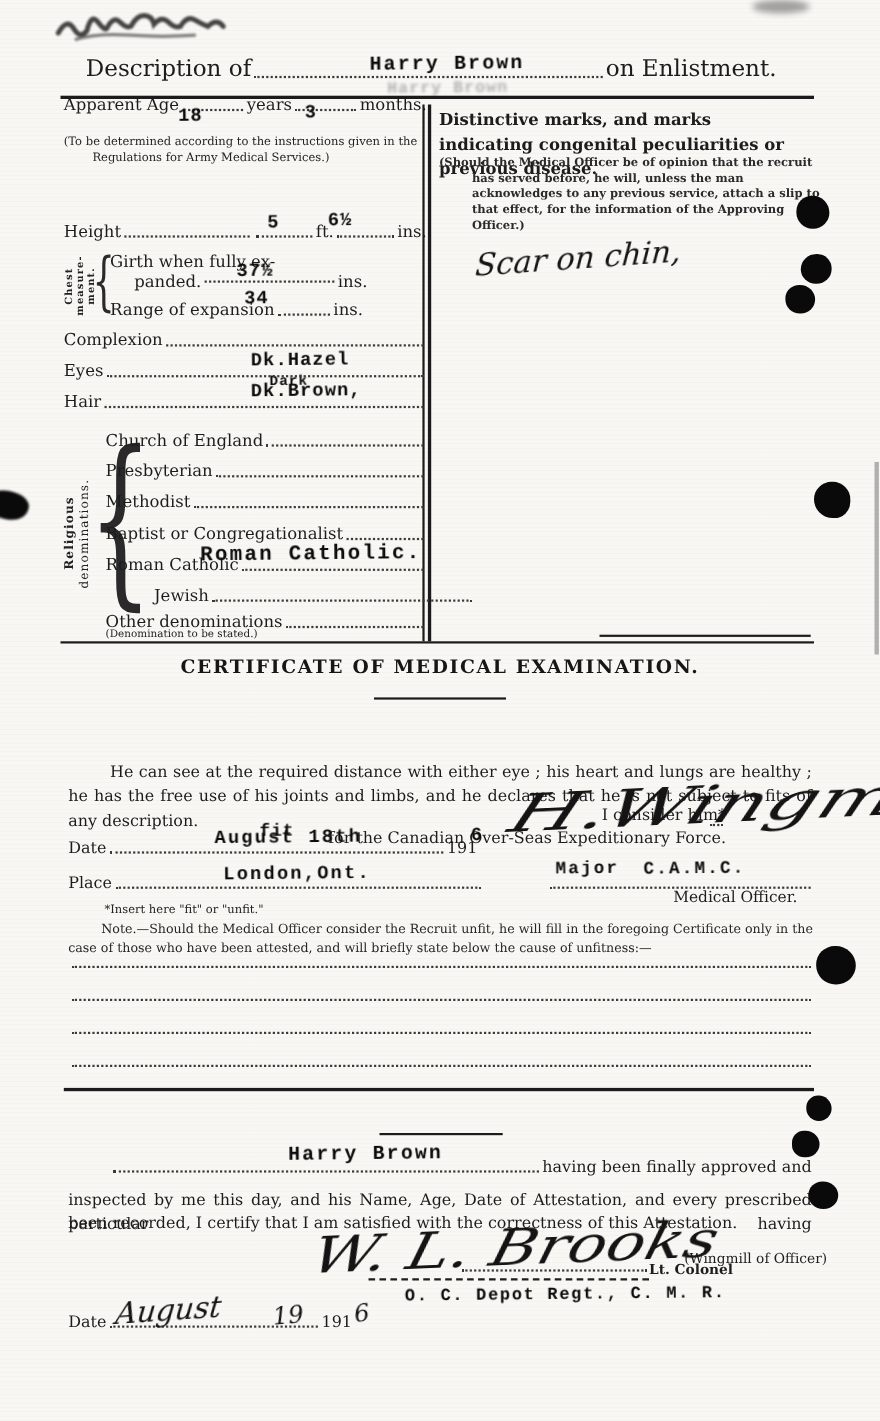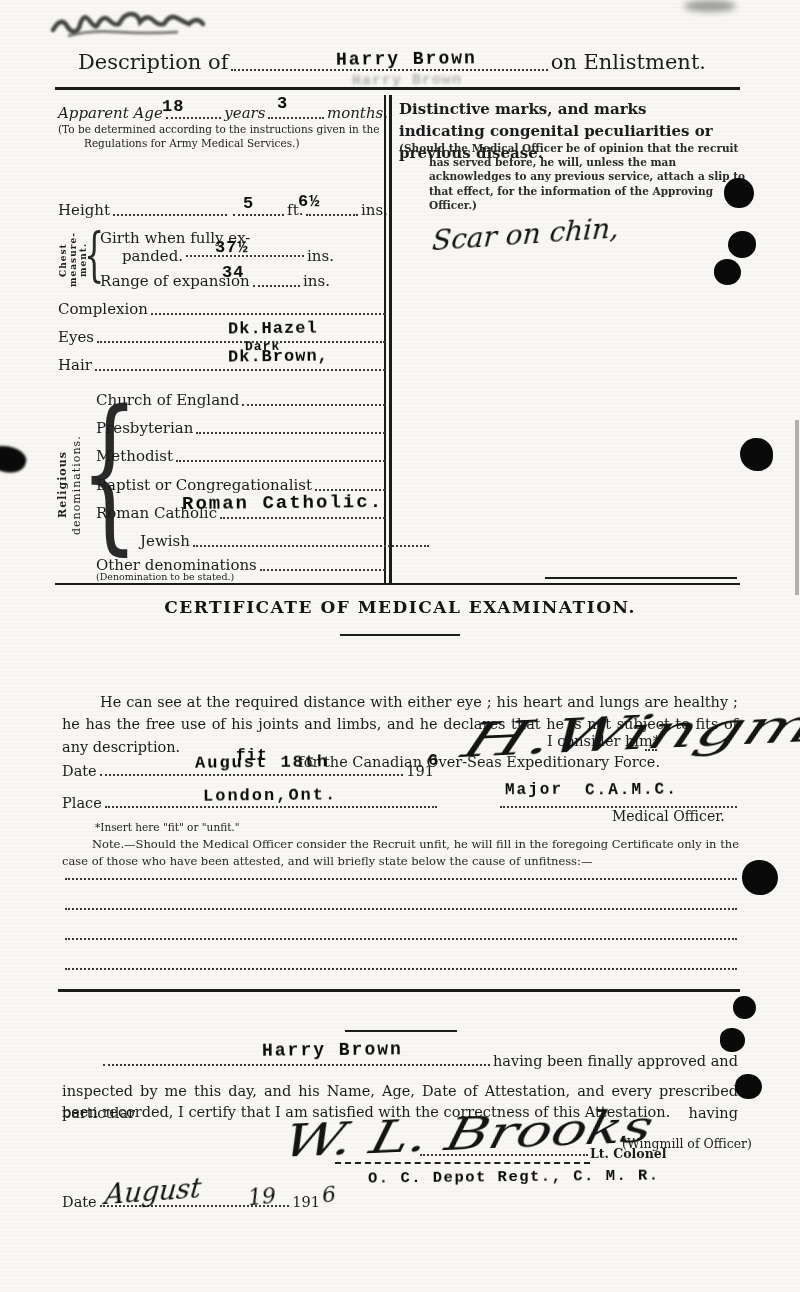--- a/index.html
+++ b/index.html
@@ -60,21 +60,21 @@
     <span class="lbl">on Enlistment.</span>
   </div>
   <span class="stamp" style="left:336px;top:49px;font-size:18px;letter-spacing:2px;">Harry Brown</span>
   <span class="stamp ghost" style="left:352px;top:72px;font-size:15px;color:#444;">Harry Brown</span>
 
   <div class="rule" style="left:55px;top:87px;width:685px;height:3px;"></div>
 
   <div class="rule" style="left:384px;top:95px;width:1.5px;height:488px;"></div>
   <div class="rule" style="left:389px;top:95px;width:2.5px;height:488px;"></div>
 
-  <div class="row" style="left:58px;top:104px;width:330px;font-style:italic;">
+  <div class="row" style="left:58px;top:86px;width:330px;">
     <span class="lbl">Apparent Age</span>
     <span class="dots"></span>
     <span class="lbl">years</span>
     <span class="dots"></span>
     <span class="lbl">months.</span>
   </div>
   <span class="stamp" style="left:162px;top:97px;font-size:17px;">18</span>
   <span class="stamp" style="left:277px;top:94px;font-size:17px;">3</span>
   <div class="abs smallnote" style="left:58px;top:122px;width:328px;white-space:normal;padding-left:26px;text-indent:-26px;">(To be determined according to the instructions given in the Regulations for Army Medical Services.)</div>
 

